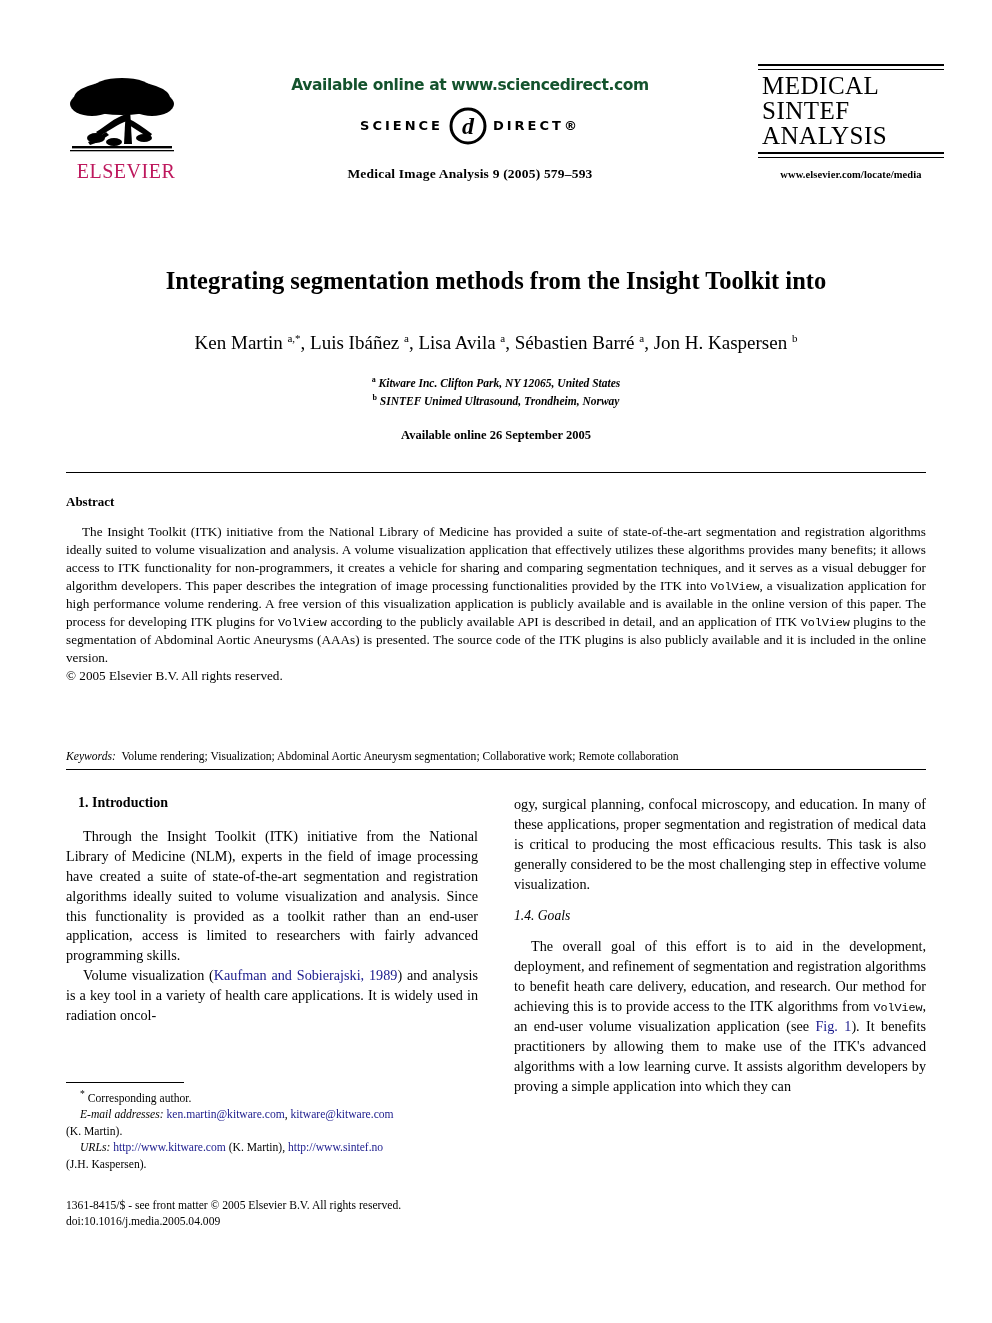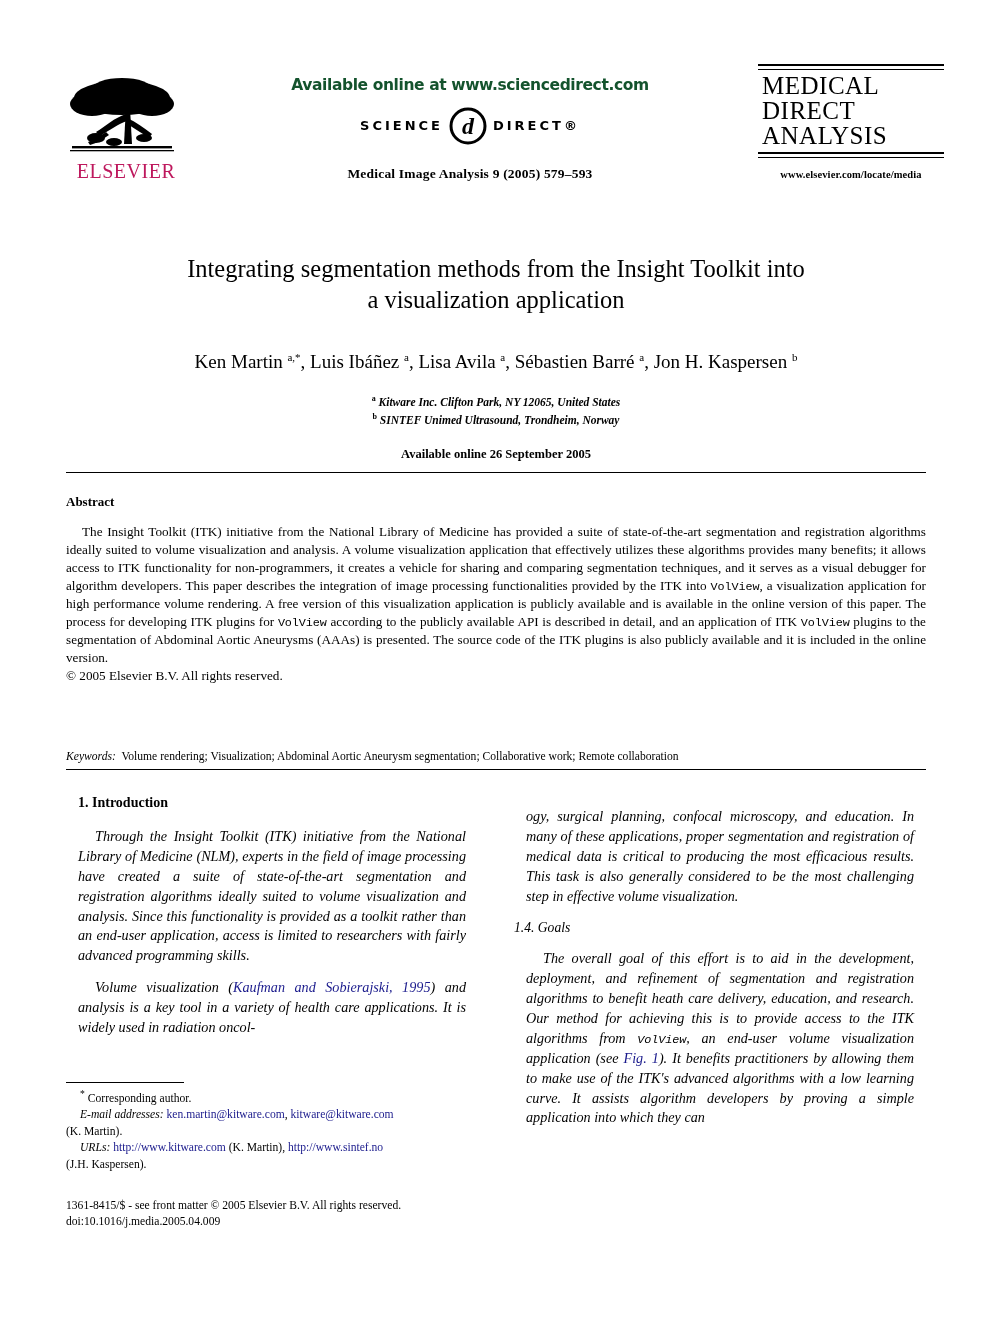--- a/index.html
+++ b/index.html
@@ -129,22 +129,22 @@
     position: absolute;
     left: 66px;
     right: 66px;
     top: 250px;
     text-align: center;
   }
   .paper-title {
     font-family: "Liberation Serif", serif;
     font-size: 24.5px;
     line-height: 1.26;
-    font-weight: normal;
-    margin: 4px;
+    font-weight: bold;
+    margin: 16px;
   }
   .authors {
     margin-top: 34px;
     font-family: "Liberation Serif", serif;
     font-size: 19px;
     line-height: 1.3;
   }
   .authors sup {
     font-size: 11px;
     vertical-align: super;
@@ -252,22 +252,21 @@
     font-style: italic;
     font-weight: normal;
     margin: 14px 0 13px 0;
   }
   .body-p {
     font-family: "Liberation Serif", serif;
     font-size: 14.2px;
     line-height: 1.40;
     text-align: justify;
     text-indent: 17px;
-    margin: 12px;
-    font-style: italic;
+    margin: 0;
   }
   .body-p.cont { text-indent: 0; }
   .link {
     color: #1a1a8c;
   }
 
   
   .footnotes {
     position: absolute;
     left: 66px;
@@ -339,32 +338,31 @@
         </span>
         <span class="sd-word">DIRECT®</span>
       </div>
       <div class="sd-journalline">Medical Image Analysis 9 (2005) 579–593</div>
     </div>
 
     <div class="journal-block">
       <div class="journal-rule-top"></div>
       <div class="journal-name">
         <div>MEDICAL</div>
-        <div>DIRECT</div>
+        <div>SINTEF</div>
         <div>ANALYSIS</div>
       </div>
       <div class="journal-rule-bot"></div>
       <div class="journal-url">www.elsevier.com/locate/media</div>
     </div>
   </div>
 
   <div class="title-area">
     <h1 class="paper-title">
       <span>Integrating segmentation methods from the Insight Toolkit into</span><br>
-      <span>a visualization application</span>
     </h1>
 
     <div class="authors">
       Ken Martin <sup>a,*</sup>, Luis Ibáñez <sup>a</sup>, Lisa Avila <sup>a</sup>, Sébastien Barré <sup>a</sup>, Jon H. Kaspersen <sup>b</sup>
     </div>
 
     <div class="affiliations">
       <div><sup>a</sup> <span>Kitware Inc. Clifton Park, NY 12065, United States</span></div>
       <div><sup>b</sup> <span>SINTEF Unimed Ultrasound, Trondheim, Norway</span></div>
     </div>
@@ -384,21 +382,21 @@
     <i>Keywords:</i>&nbsp; <span>Volume rendering; Visualization; Abdominal Aortic Aneurysm segmentation; Collaborative work; Remote collaboration</span>
   </div>
 
   <hr class="hrule" id="rule-bottom">
 
   <div class="columns">
 
     <div class="col">
       <div class="sec-heading">1. Introduction</div>
       <p class="body-p">Through the Insight Toolkit (ITK) initiative from the National Library of Medicine (NLM), experts in the field of image processing have created a suite of state-of-the-art segmentation and registration algorithms ideally suited to volume visualization and analysis. Since this functionality is provided as a toolkit rather than an end-user application, access is limited to researchers with fairly advanced programming skills.</p>
-      <p class="body-p"><span>Volume visualization (</span><span class="link">Kaufman and Sobierajski, 1995</span><span>) and analysis is a key tool in a variety of health care applications. It is widely used in radiation oncol-</span></p>
+      <p class="body-p"><span>Volume visualization (</span><span class="link">Kaufman and Sobierajski, 1989</span><span>) and analysis is a key tool in a variety of health care applications. It is widely used in radiation oncol-</span></p>
     </div>
 
     <div class="col">
       <p class="body-p cont">ogy, surgical planning, confocal microscopy, and education. In many of these applications, proper segmentation and registration of medical data is critical to producing the most efficacious results. This task is also generally considered to be the most challenging step in effective volume visualization.</p>
       <div class="subsec-heading">1.4. Goals</div>
       <p class="body-p"><span>The overall goal of this effort is to aid in the development, deployment, and refinement of segmentation and registration algorithms to benefit heath care delivery, education, and research. Our method for achieving this is to provide access to the ITK algorithms from </span><span class="mono">VolView</span><span>, an end-user volume visualization application (see </span><span class="link">Fig. 1</span><span>). It benefits practitioners by allowing them to make use of the ITK's advanced algorithms with a low learning curve. It assists algorithm developers by proving a simple application into which they can</span></p>
     </div>
   </div>
 
   <div class="footnotes">

